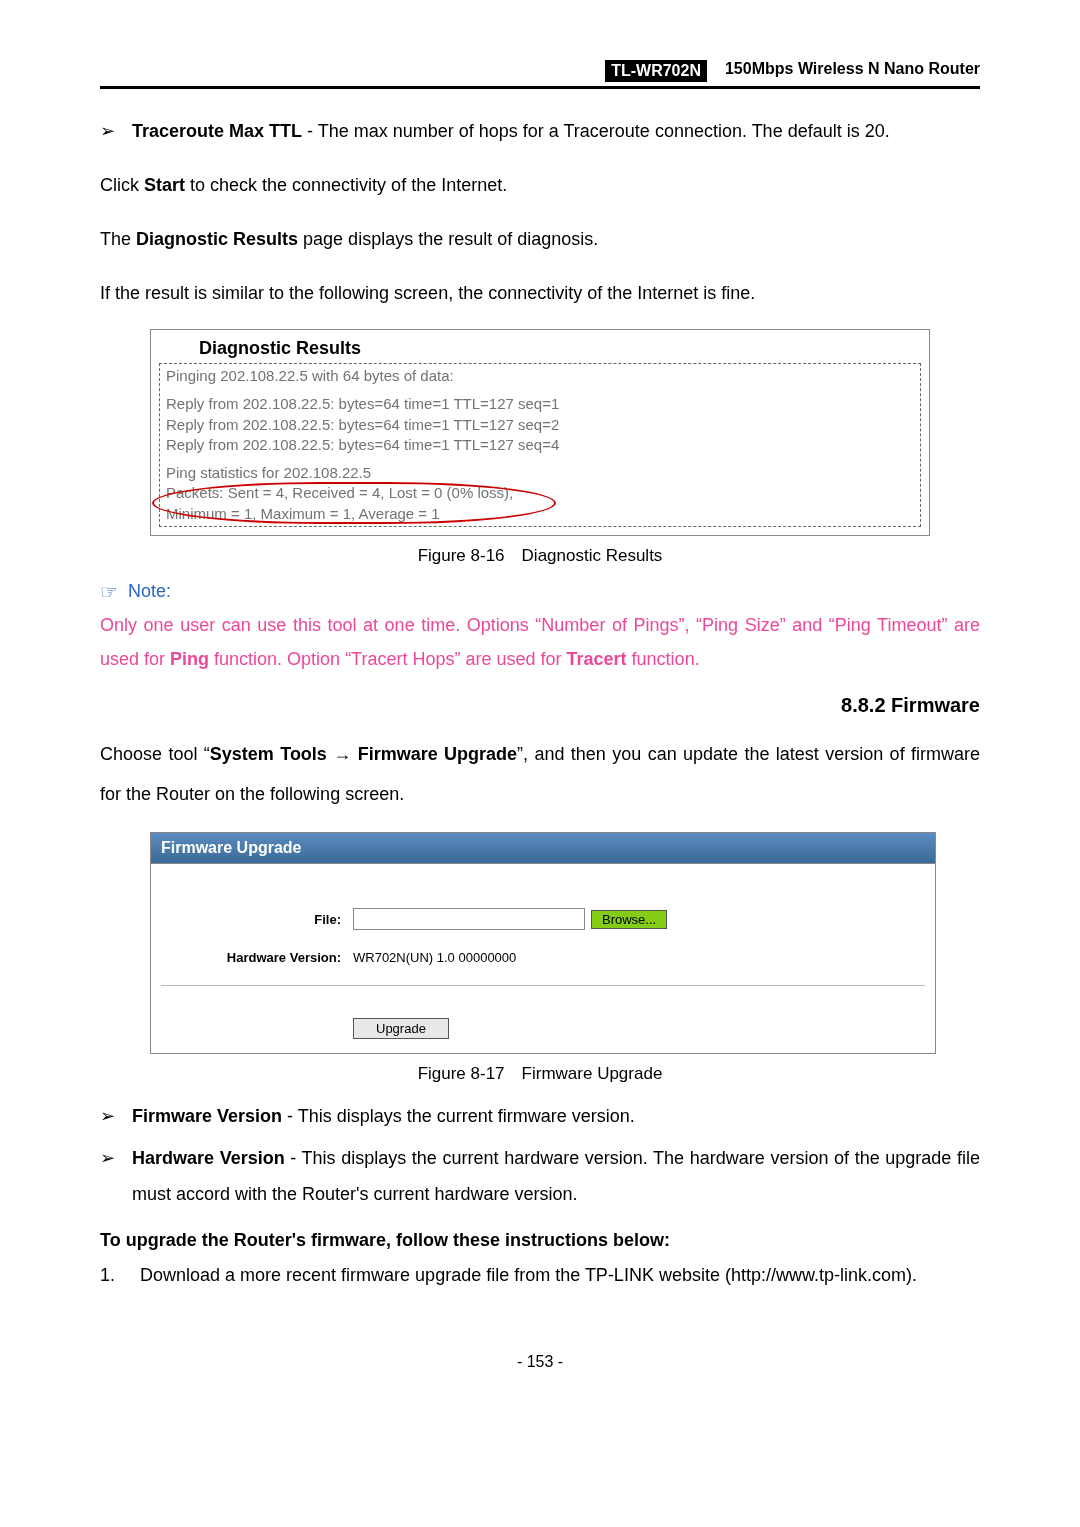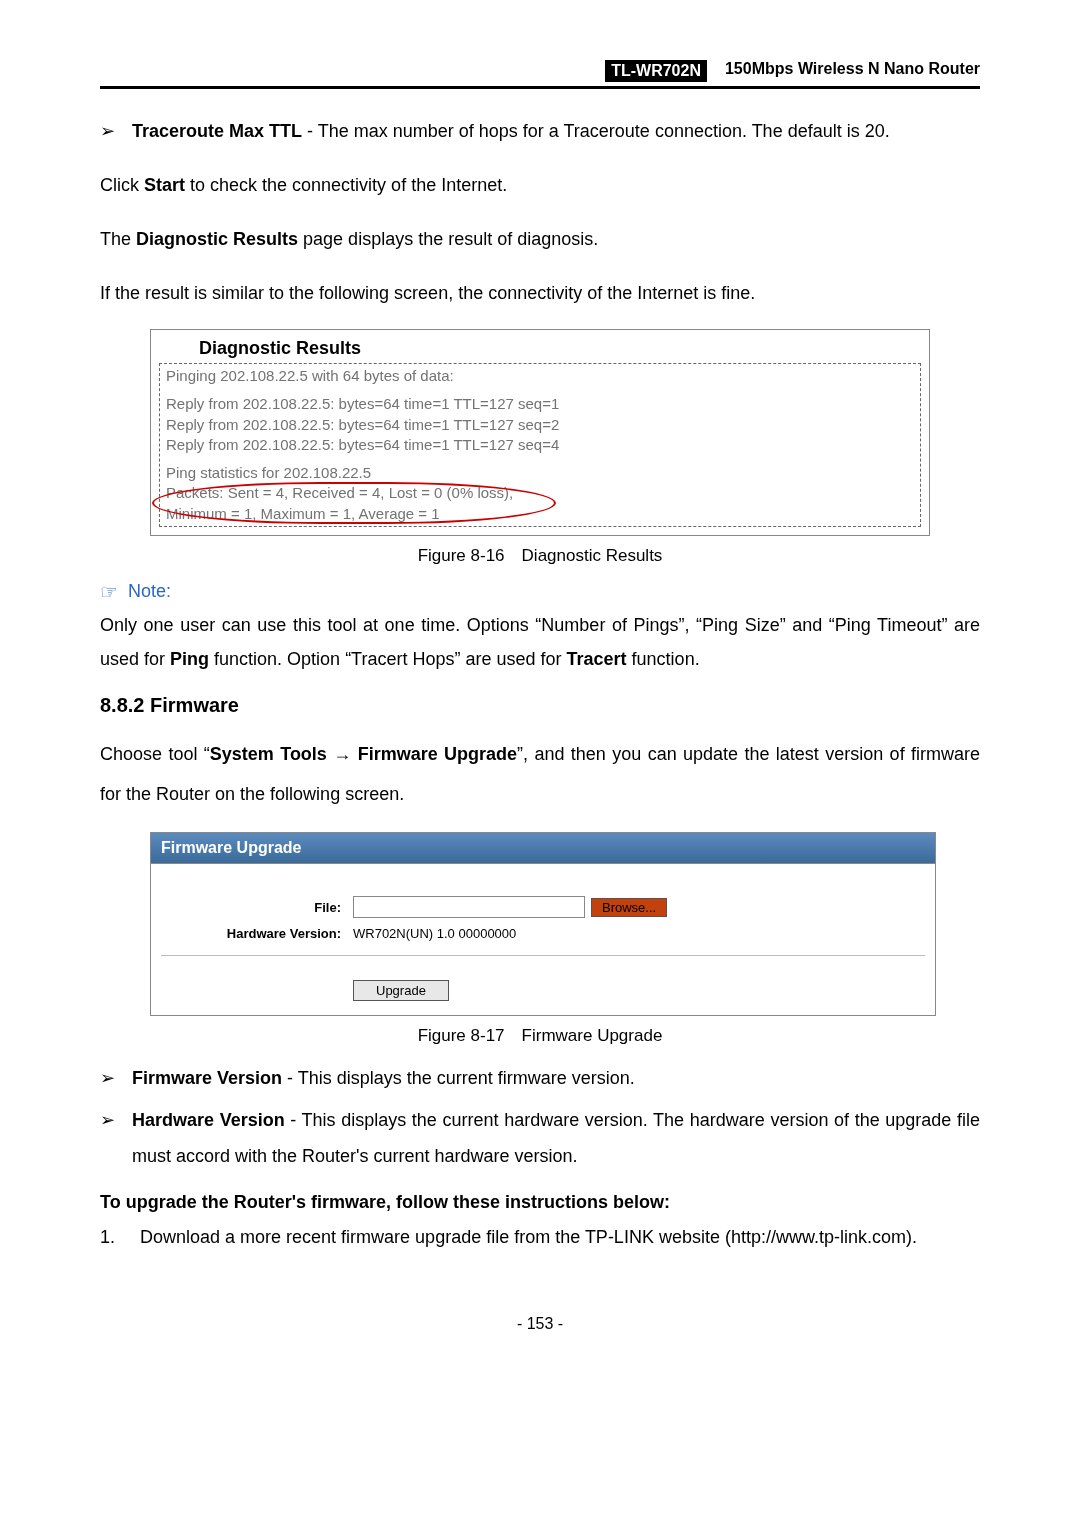--- a/index.html
+++ b/index.html
@@ -69,60 +69,60 @@
   .fig-caption { text-align: center; font-size: 17px; margin: 10px 0 14px 0; }
   .note-row {
     display: flex;
     align-items: center;
     gap: 10px;
     color: #2a66c5;
     font-size: 18px;
     margin-top: 6px;
   }
   .note-hand { font-size: 20px; }
-  .note-text { color: #000000; font-size: 18px; line-height: 1.9; text-align: justify; margin-top: 4px;}
-  .section-head { font-weight: bold; font-size: 20px; margin: 16px 0 12px 0; }
+  .note-text { color: #ec4899; font-size: 18px; line-height: 1.9; text-align: justify; margin-top: 4px;}
+  .section-head { font-weight: bold; font-size: 20px; margin: 16px 0 12px 0; text-align: right; }
   
   .fw-panel {
     border: 1px solid #888;
     margin: 10px 44px 6px 50px;
     font-size: 14px;
   }
   .fw-head {
     background: #4a7aa8;
     color: #fff;
     font-weight: bold;
     padding: 6px 10px;
     background: linear-gradient(#5c8cbf, #3a6a98);
     border-bottom: 1px solid #888;
     font-size: 16px;
   }
   .fw-body { padding: 24px 10px 14px 10px; }
-  .fw-row { display: flex; align-items: center; margin: 8px 0; }
+  .fw-row { display: flex; align-items: center; margin: 20px 0; }
   .fw-label { width: 180px; text-align: right; font-weight: bold; font-size: 13px; padding-right: 12px; }
   .fw-val { font-size: 13px; }
   .fw-input {
     width: 230px; height: 20px; border: 1px solid #888; background: #fff;
     margin-right: 6px;
   }
   .fw-btn {
     display: inline-block;
     border: 1px solid #555;
-    background: #c2410c;
+    background: #84cc16;
     padding: 1px 10px;
     font-size: 13px;
   }
   .upgrade-btn {
     display: inline-block;
     border: 1px solid #555;
     background: #e8e8e8;
     padding: 2px 22px;
     font-size: 13px;
     margin-left: 192px;
-    margin-top: 24px;
+    margin-top: 32px;
   }
   .hr-sep { border: none; border-top: 1px solid #bbb; margin: 14px 0 0 0; }
   .subhead { font-weight: bold; font-size: 18px; margin: 18px 0 6px 0; }
   .page-num { text-align: center; font-size: 16px; margin-top: 60px; }
 </style>
 </head>
 <body>
 
 <div class="page">
 

